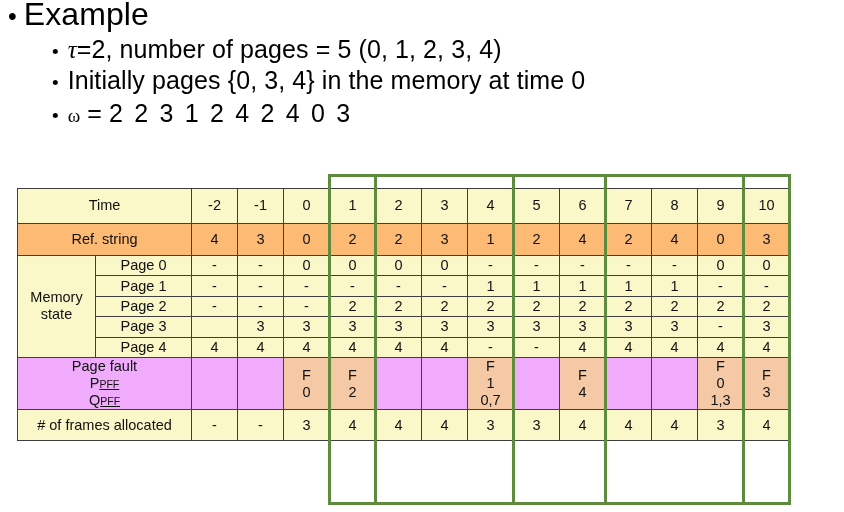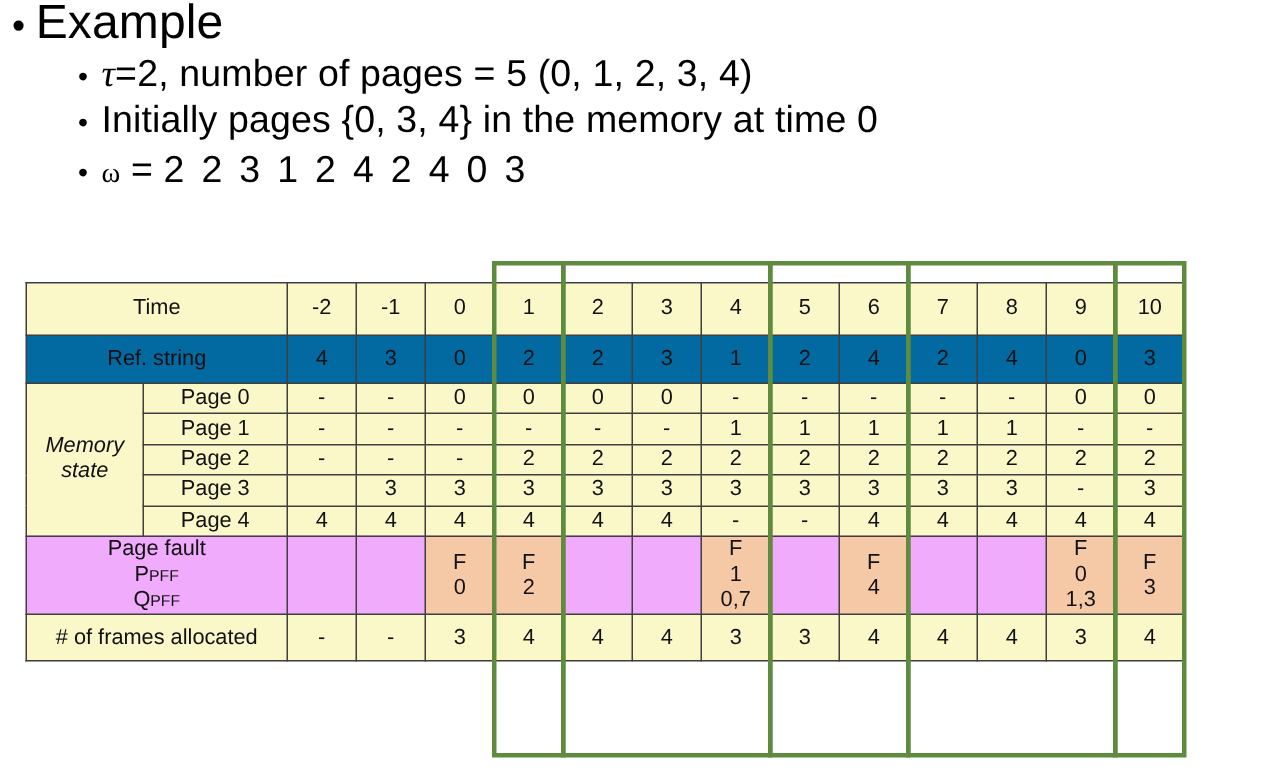--- a/index.html
+++ b/index.html
@@ -36,31 +36,31 @@
     text-align:center;
     font-size:14.5px;
     padding:0;
     line-height:1.18;
     color:#111;
   }
   .c-lbl2{width:95px;}
   .c-num{width:45px;}
 
   .row-time td{background:#FAF7C9;height:34px;font-size:15px;}
-  .row-ref td{background:#0369a1;height:31px;font-size:15px;}
+  .row-ref td{background:#fdba74;height:31px;font-size:15px;}
   .mem td{background:#FAF7C9;height:19.4px;font-size:14px;}
   .row-pf td{background:#f0abfc;font-size:14px;}
   .row-pf td.fault{background:#F5C9A6;}
   .row-fr td{background:#FAF7C9;height:30px;font-size:14px;}
 
   .hdr-lbl{font-size:15px;margin-left:44px;}
   .lbl-memstate{font-size:14.5px;line-height:1.25;}
   .lbl-pagelbl{font-size:14px;}
   .pf-label{font-size:14.5px;line-height:1.24;text-align:center;}
-  .pf-label .sub{font-size:10.5px;vertical-align:baseline;}
+  .pf-label .sub{font-size:10.5px;vertical-align:baseline;text-decoration:underline;}
   .pf-cell{line-height:1.24;white-space:pre-line;}
   .frames-lbl{font-size:14.5px;}
 
   
   .greenbox{
     position:absolute;
     border:3px solid #5F8B3E;
     box-sizing:border-box;
     pointer-events:none;
     background:transparent;
@@ -126,21 +126,21 @@
           <td class="c-num">3</td>
           <td class="c-num">1</td>
           <td class="c-num">2</td>
           <td class="c-num">4</td>
           <td class="c-num">2</td>
           <td class="c-num">4</td>
           <td class="c-num">0</td>
           <td class="c-num">3</td>
         </tr>
         <tr class="mem">
-          <td class="lbl-memstate" rowspan="5" style="width: 77px; font-style: italic;">
+          <td class="lbl-memstate" rowspan="5" style="width: 77px;">
             <div>Memory</div>
             <div>state</div>
           </td>
           <td class="lbl-pagelbl c-lbl2">Page 0</td>
           <td class="c-num">-</td>
           <td class="c-num">-</td>
           <td class="c-num">0</td>
           <td class="c-num">0</td>
           <td class="c-num">0</td>
           <td class="c-num">0</td>

